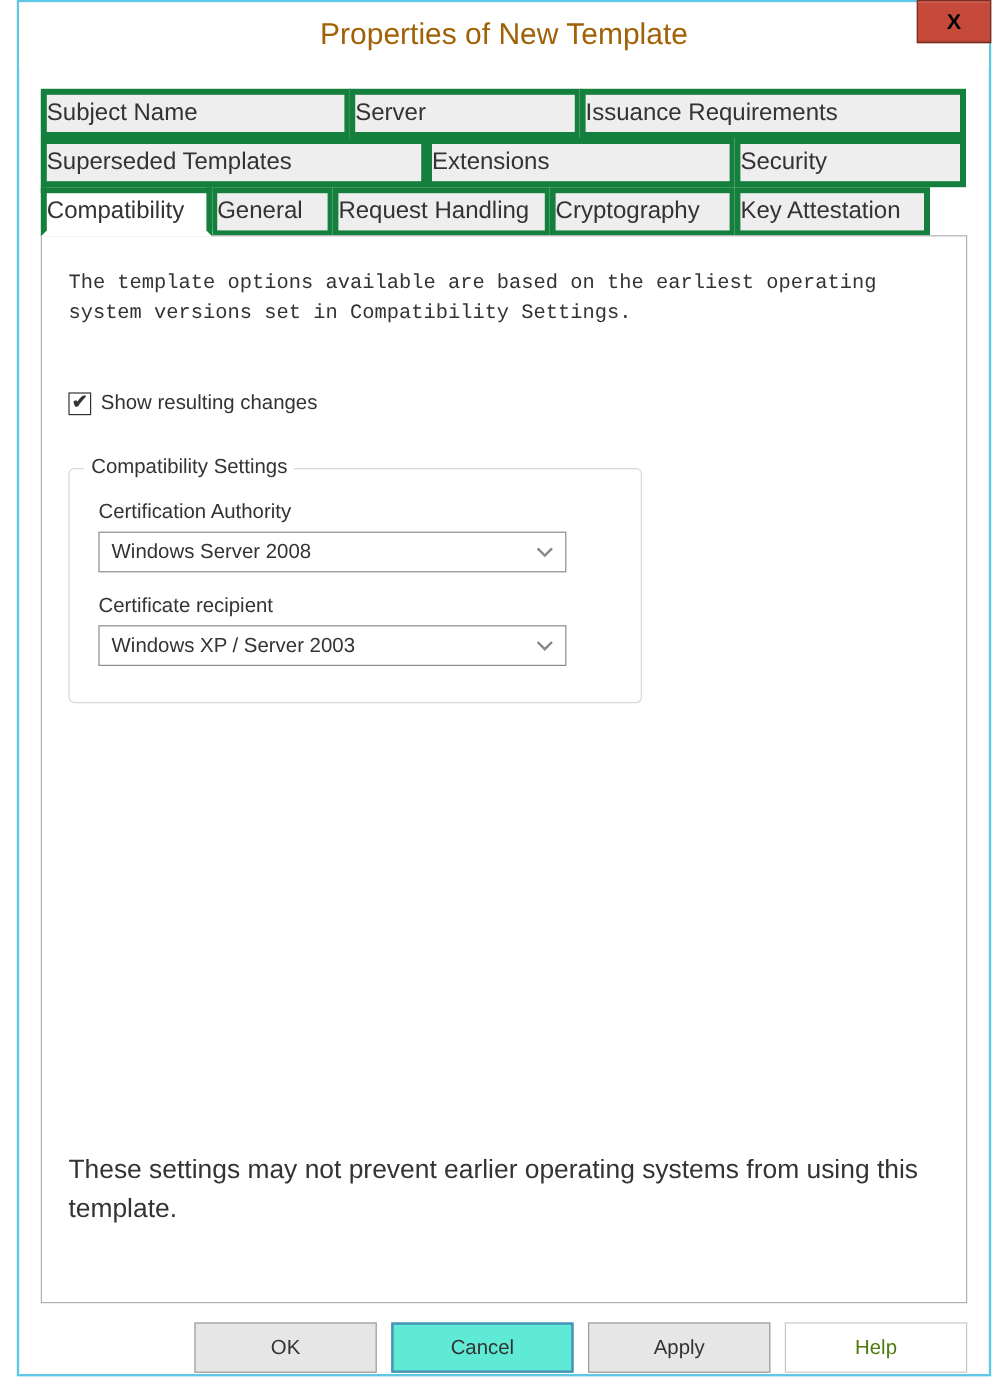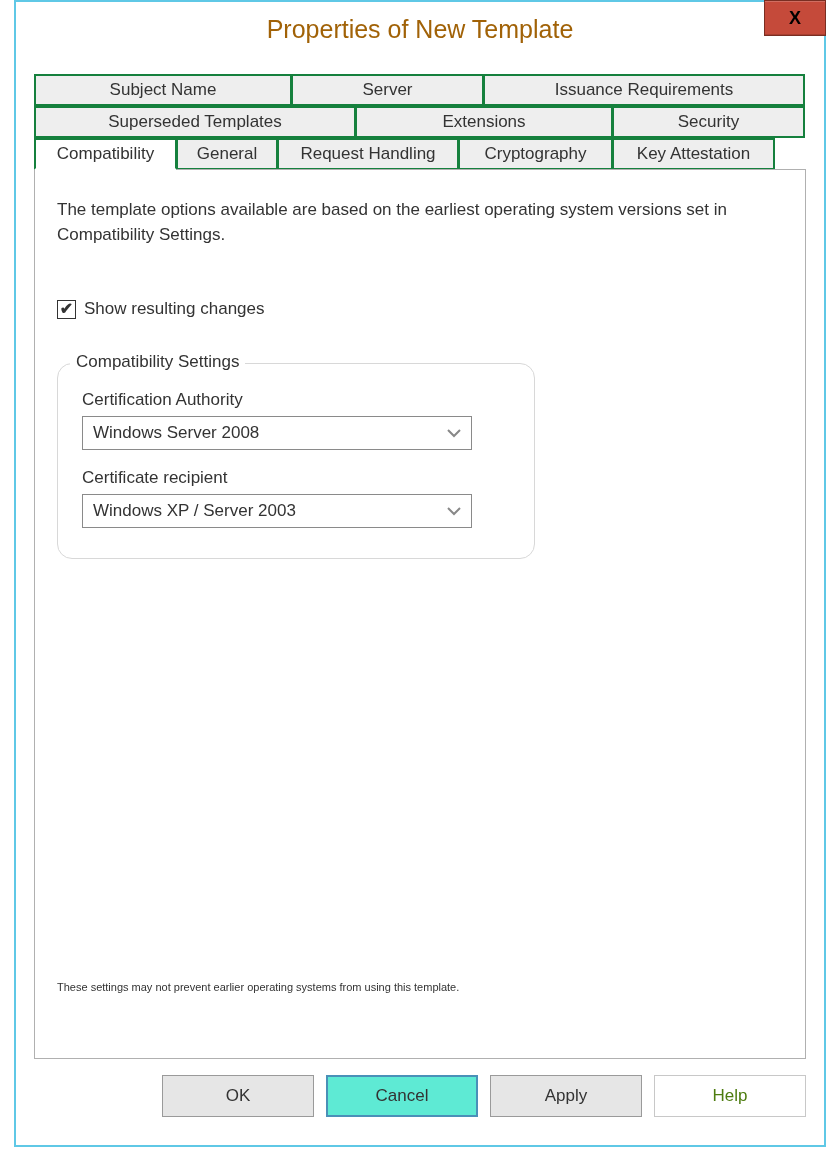--- a/index.html
+++ b/index.html
@@ -60,25 +60,25 @@
     display: flex;
     flex-direction: column;
   }
   .tabs {
     position: relative;
   }
   .tab-row {
     display: flex;
   }
   .tab {
-    border: 2px solid #15803d;
+    border: 5px solid #15803d;
     background: #eeeeee;
     padding: 4px 0;
-    text-align: center;
-    font-size: 17px;
+    text-align: left;
+    font-size: 20px;
     white-space: nowrap;
     flex: 0 0 auto;
     margin-left: -1px;
   }
   .tab:first-child { margin-left: 0; }
   .tab.active {
     background: #ffffff;
     border-bottom-color: #ffffff;
     position: relative;
     z-index: 2;
@@ -89,20 +89,21 @@
     margin-top: -1px;
     padding: 28px 22px 10px 22px;
     height: 890px;
     position: relative;
     z-index: 1;
   }
   .intro-text {
     font-size: 17px;
     line-height: 1.45;
     margin-bottom: 52px;
+    font-family: Liberation Mono, monospace;
   }
   .checkbox-row {
     display: flex;
     align-items: center;
     gap: 8px;
     margin-bottom: 44px;
   }
   .checkbox {
     width: 19px;
     height: 19px;
@@ -110,21 +111,21 @@
     background: #ffffff;
     display: inline-flex;
     align-items: center;
     justify-content: center;
     font-size: 16px;
     font-weight: bold;
     line-height: 1;
   }
   .groupbox {
     border: 1px solid #d8d8d8;
-    border-radius: 15px;
+    border-radius: 5px;
     padding: 26px 24px 26px 24px;
     width: 478px;
     position: relative;
     margin-bottom: 10px;
   }
   .groupbox-legend {
     position: absolute;
     top: -12px;
     left: 12px;
     background: #ffffff;
@@ -151,21 +152,21 @@
   }
   .combo .chev {
     color: #777;
     font-size: 14px;
   }
   .foot-note {
     position: absolute;
     left: 22px;
     right: 22px;
     bottom: 62px;
-    font-size: 11px;
+    font-size: 22px;
     line-height: 1.45;
   }
   .button-row {
     display: flex;
     justify-content: flex-end;
     gap: 12px;
     padding-top: 16px;
   }
   .btn {
     width: 152px;

